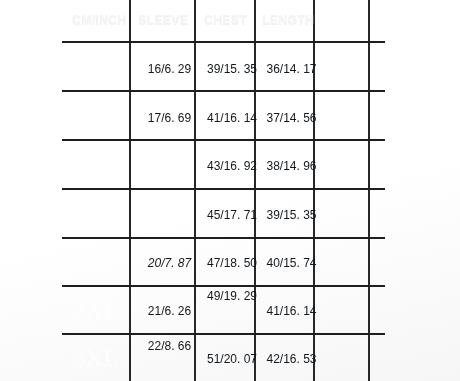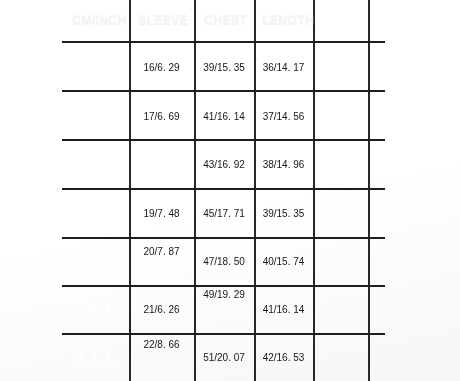--- a/index.html
+++ b/index.html
@@ -99,23 +99,24 @@
     line-height: 1;
     white-space: nowrap;
   }
 
   
   .cell {
     position: absolute;
     text-align: center;
     color: #14181b;
     font-family: "Liberation Sans", sans-serif;
-    font-size: 10px;
+    font-size: 12px;
     line-height: 1;
     white-space: nowrap;
+    padding-left: 8px;
   }
   .cell.sleeve { left: 129px; width: 65px; }
   .cell.chest  { left: 194px; width: 60px; }
   .cell.length { left: 254px; width: 59px; }
 </style>
 </head>
 <body>
 
 <div id="size-chart">
 
@@ -150,26 +151,25 @@
     <div class="size-label" style="top:104px;">S</div>
     <div class="cell sleeve" style="top:112px;">17/6. 69</div>
     <div class="cell chest" style="top:112px;">41/16. 14</div>
     <div class="cell length" style="top:112px;">37/14. 56</div>
 
     <div class="size-label" style="top:152px;">M</div>
     <div class="cell chest" style="top:160px;">43/16. 92</div>
     <div class="cell length" style="top:160px;text-align:center;">38/14. 96</div>
 
     <div class="size-label" style="top:201px;">L</div>
-    <div class="cell sleeve" style="top:209px;">19/7. 48</div>
     <div class="cell chest" style="top:209px;">45/17. 71</div>
     <div class="cell length" style="top:209px;">39/15. 35</div>
 
     <div class="size-label" style="top:249px;">XL</div>
-    <div class="cell sleeve" style="top:247px;">20/7. 87</div>
+    <div class="cell sleeve" style="top:257px;font-style:italic;">20/7. 87</div>
     <div class="cell chest" style="top:257px;">47/18. 50</div>
     <div class="cell length" style="top:257px;">40/15. 74</div>
 
     <div class="size-label" style="top:297px;">2XL</div>
     <div class="cell sleeve" style="top:305px;">21/6. 26</div>
     <div class="cell chest" style="top:290px;">49/19. 29</div>
     <div class="cell length" style="top:305px;">41/16. 14</div>
 
     <div class="size-label" style="top:345px;">3XL</div>
     <div class="cell sleeve" style="top:340px;">22/8. 66</div>

